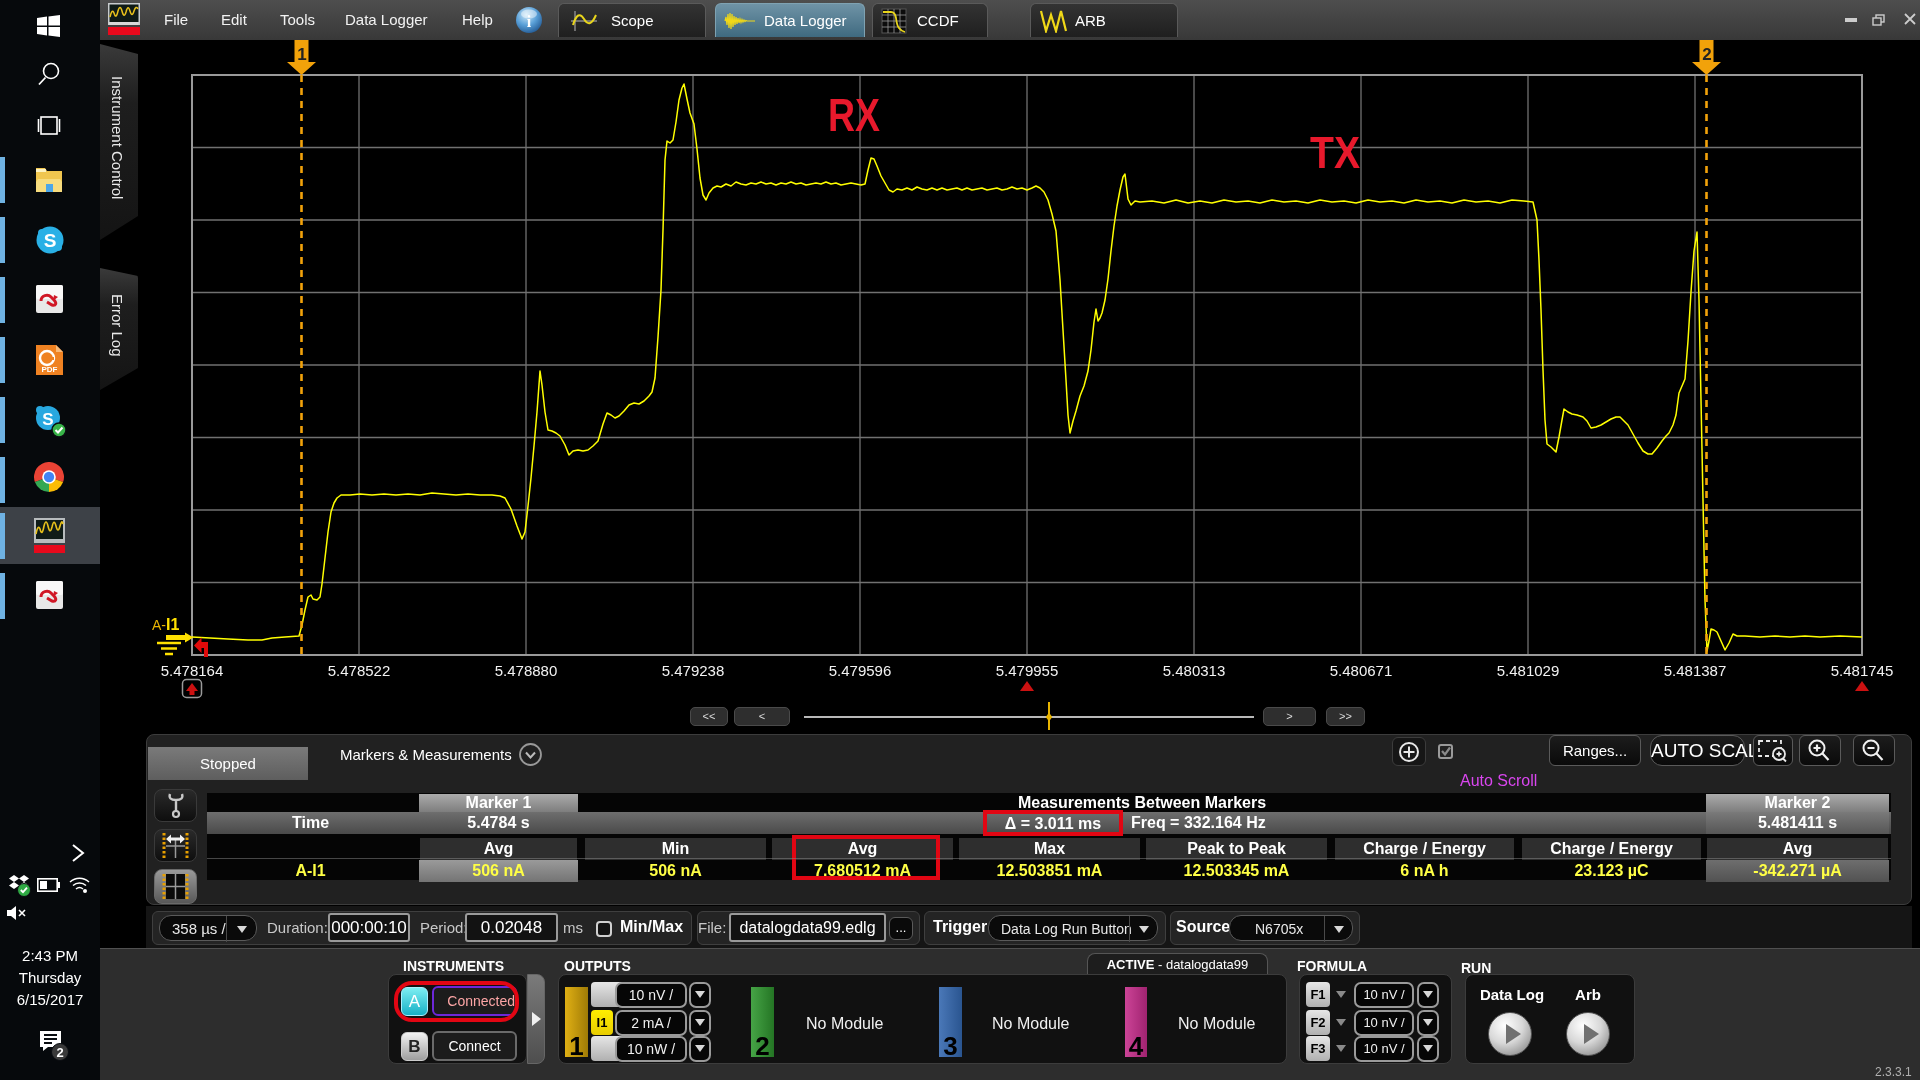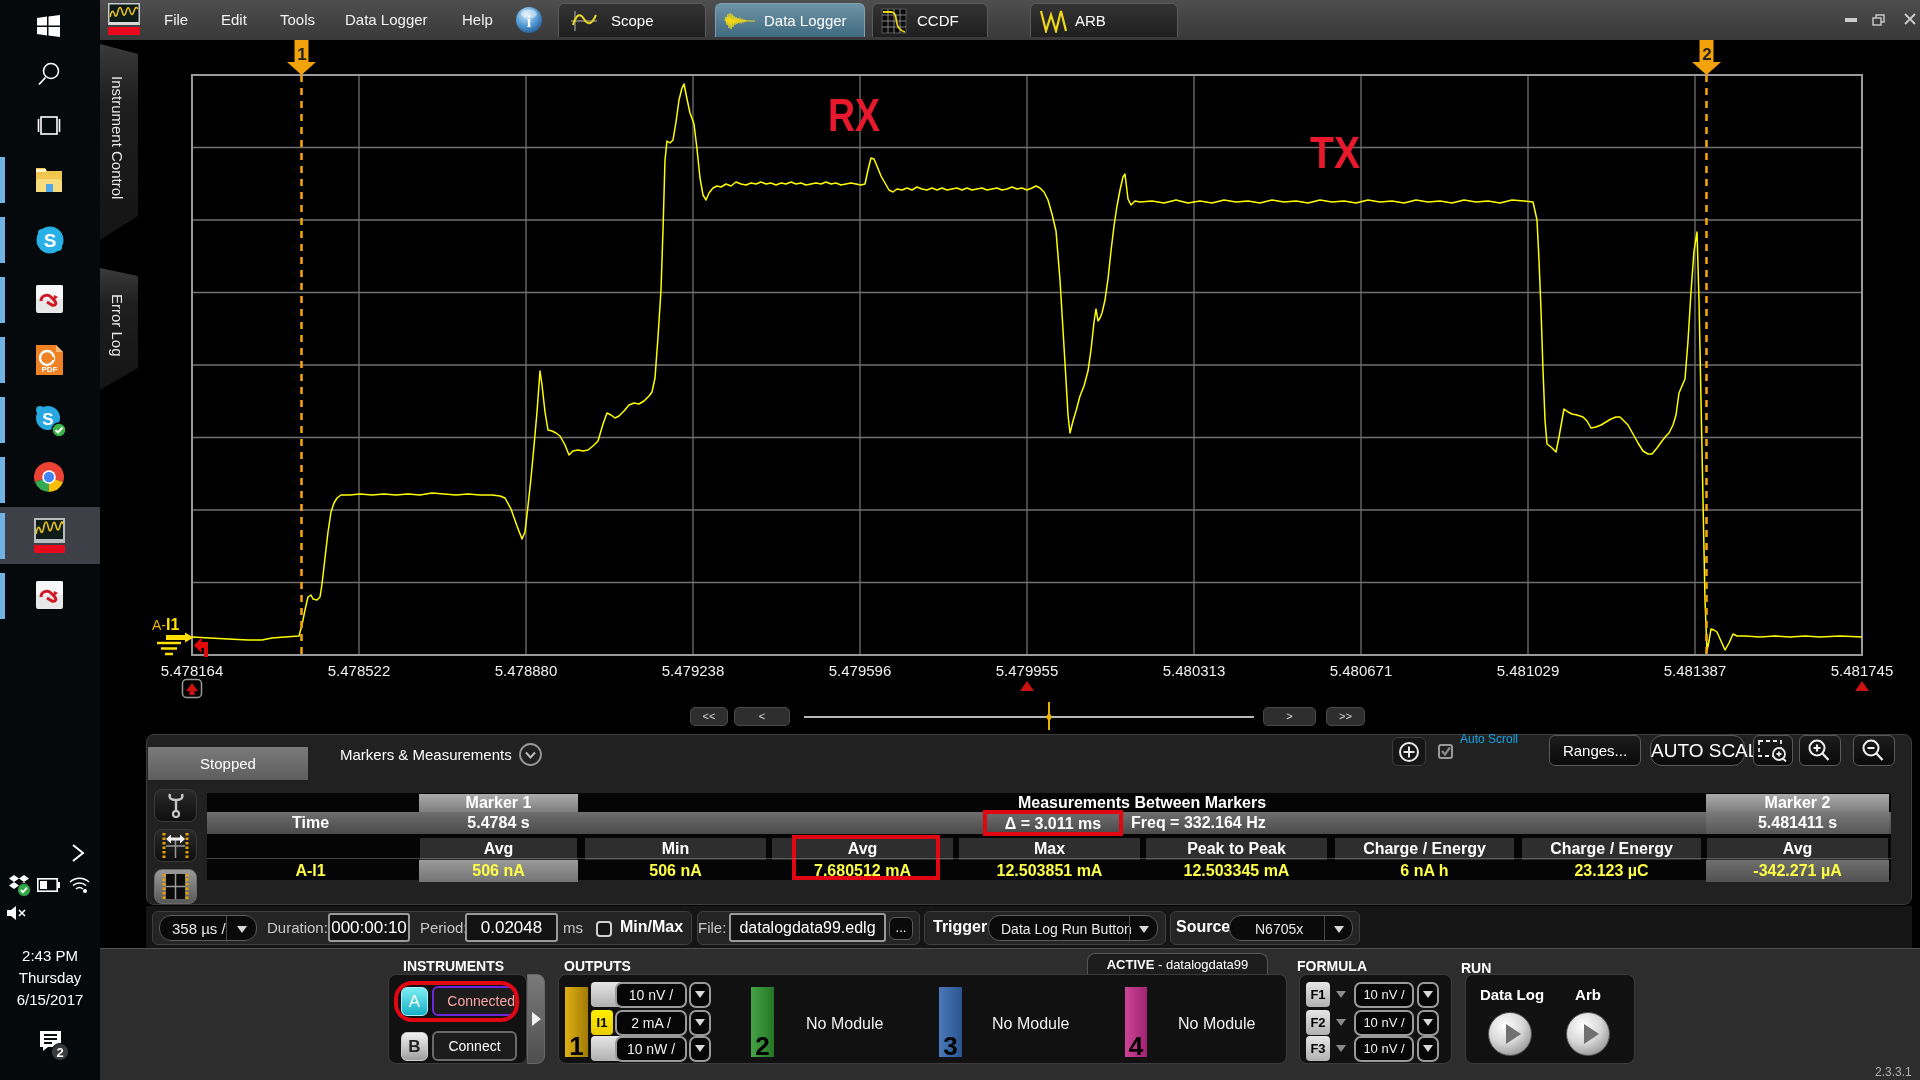--- a/index.html
+++ b/index.html
@@ -324,21 +324,21 @@
 
   <div class="abs" style="left:1292px;top:737px;width:34px;height:29px;background:#161616;border:1px solid #3c3c3c;border-radius:6px"></div>
   <svg class="abs" style="left:1298px;top:741px" width="22" height="22" viewBox="0 0 22 22">
     <circle cx="11" cy="11" r="9" fill="none" stroke="#e8e8e8" stroke-width="2"></circle>
     <path d="M11,5.5 v11 M5.5,11 h11" stroke="#e8e8e8" stroke-width="2"></path>
   </svg>
   <div class="abs" style="left:1338px;top:744px;width:15px;height:15px;background:#222;border:2px solid #9a9a9a;border-radius:3px"></div>
   <svg class="abs" style="left:1339px;top:744px" width="14" height="14" viewBox="0 0 14 14">
       <path d="M3,7 l3,3.5 5,-7" fill="none" stroke="#8a8a8a" stroke-width="2.2"></path>
     </svg>
-  <div class="abs" style="left:1360px;top:732px;color:#0ea5e9;font-size:12px">Auto Scroll</div>
+  <div class="abs" style="left:1360px;top:772px;color:#d946ef;font-size:16px">Auto Scroll</div>
   <div class="abs" style="left:1449px;top:735px;width:92px;height:31px;background:linear-gradient(#1c1c1c,#0a0a0a);border:1px solid #5a5a5a;border-radius:6px;color:#fff;font-size:15px;text-align:center;line-height:29px">Ranges...</div>
   <div class="abs" style="left:1550px;top:735px;width:95px;height:31px;background:linear-gradient(#1c1c1c,#0a0a0a);border:1px solid #5a5a5a;border-radius:12px;color:#fff;font-size:19px;text-align:center;line-height:29px;white-space:nowrap">AUTO SCALE</div>
   <div class="abs" style="left:1653px;top:735px;width:40px;height:31px;background:linear-gradient(#1c1c1c,#0a0a0a);border:1px solid #5a5a5a;border-radius:6px"></div>
   <svg class="abs" style="left:1657px;top:739px" width="32" height="24" viewBox="0 0 32 24">
     <rect x="2" y="2" width="22" height="15" fill="none" stroke="#e8e8e8" stroke-width="1.8" stroke-dasharray="4 3"></rect>
     <circle cx="22" cy="15" r="6" fill="#111" stroke="#e8e8e8" stroke-width="1.8"></circle>
     <path d="M22,12.5 v5 M19.5,15 h5 M26,19.5 l3,3" stroke="#e8e8e8" stroke-width="1.8"></path>
   </svg>
   <div class="abs" style="left:1699px;top:735px;width:42px;height:31px;background:linear-gradient(#1c1c1c,#0a0a0a);border:1px solid #5a5a5a;border-radius:6px"></div>
   <svg class="abs" style="left:1706px;top:738px" width="27" height="26" viewBox="0 0 27 26">

